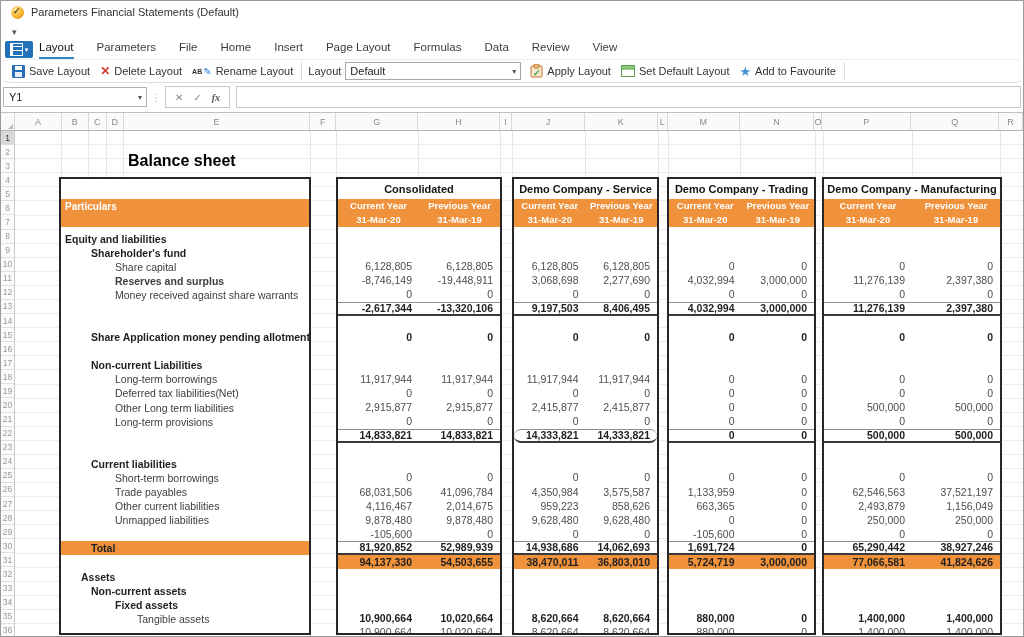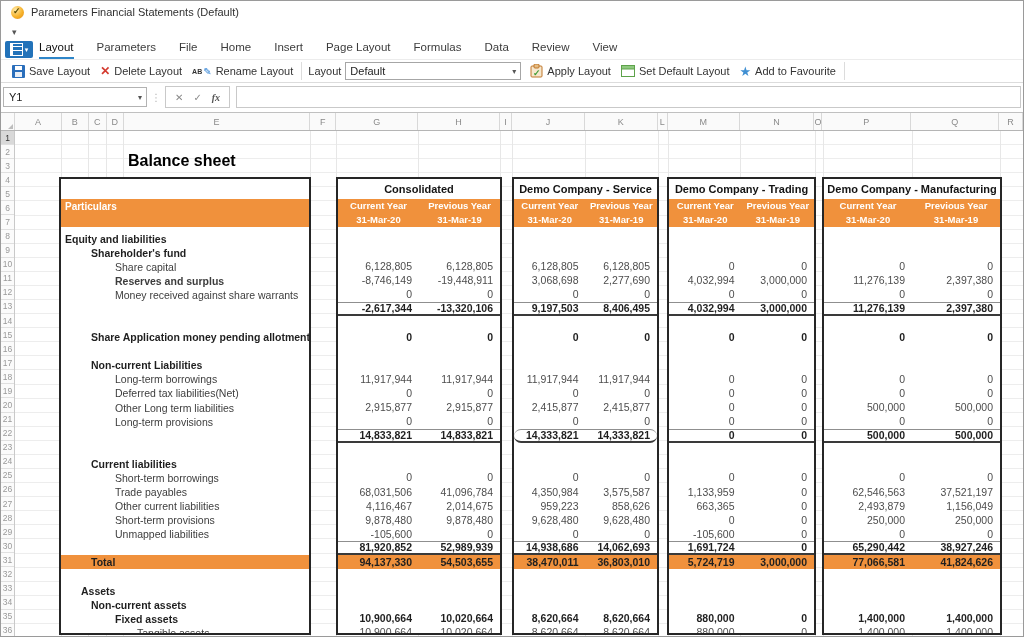--- a/index.html
+++ b/index.html
@@ -18,21 +18,21 @@
     border-radius:2px;display:flex;align-items:center;justify-content:center;gap:2px;}
   .menu-glyph{width:9px;height:11px;border:1px solid #fff;border-left:3px solid #fff;
     background:linear-gradient(to bottom,transparent 2px,#fff 2px,#fff 3px,transparent 3px,transparent 6px,#fff 6px,#fff 7px,transparent 7px);}
   .menu-caret{color:#fff;font-size:7px;}
   .tabs{position:absolute;left:38px;top:0;height:18px;display:flex;gap:23px;}
   .tab{font-size:11.5px;color:#3c3c3c;height:16px;cursor:default;white-space:nowrap;}
   .tab.active{color:#111;border-bottom:3px solid var(--tab-underline,#2E86C9);font-weight:400;}
   
   .toolbar{position:absolute;left:0;top:58px;width:100%;height:24px;background:#fff;
     border-top:1px solid #ececec;border-bottom:1px solid #dcdcdc;display:flex;align-items:center;
-    padding-left:6px;box-sizing:border-box;font-size:11px;color:#333;}
+    padding-left:6px;box-sizing:border-box;font-size:11px;color:#333;border-radius:8px;}
   .tbtn{display:flex;align-items:center;gap:4px;padding:0 5px;height:20px;white-space:nowrap;}
   .tsep{width:1px;height:18px;background:#dcdcdc;margin:0 3px;}
   .icon-x{color:#D43B30;font-weight:bold;font-size:12px;}
   .icon-ab{font-size:7px;font-weight:bold;color:#333;}
   .icon-pencil{color:#2a7fd4;font-size:10px;margin-left:-3px;}
   .icon-star{color:#3F8FD2;font-size:13px;}
   .layout-dd{width:176px;height:18px;border:1px solid #a6a6a6;background:#fff;display:flex;
     align-items:center;padding:0 4px;box-sizing:border-box;margin-left:4px;}
   .layout-dd .val{flex:1;font-size:11px;color:#222;}
   .dd-caret{color:#555;font-size:8px;}
@@ -345,23 +345,20 @@
             <div class="srow" style="height: 14.0833px;">
               <span class="lbl" style="padding-left: 54px;">Short-term borrowings</span>
             </div>
             <div class="srow" style="height: 14.0833px;">
               <span class="lbl" style="padding-left: 54px;">Trade payables</span>
             </div>
             <div class="srow" style="height: 14.0833px;">
               <span class="lbl" style="padding-left: 54px;">Other current liabilities</span>
             </div>
             <div class="srow" style="height: 14.0833px;">
-              <span class="lbl" style="padding-left: 54px;">Short-term provisions</span>
-            </div>
-            <div class="srow" style="height: 14.0833px;">
               <span class="lbl" style="padding-left: 54px;">Unmapped liabilities</span>
             </div>
             <div class="srow" style="height: 14.0833px;"></div>
             <div class="srow total" style="height: 14.0833px;">
               <span class="lbl b" style="padding-left: 30px;">Total</span>
             </div>
             <div class="srow" style="height: 14.0833px;"></div>
             <div class="srow" style="height: 14.0833px;">
               <span class="lbl b" style="padding-left: 20px;">Assets</span>
             </div>

